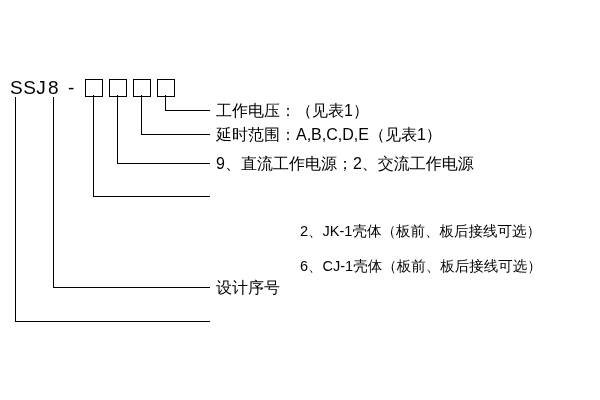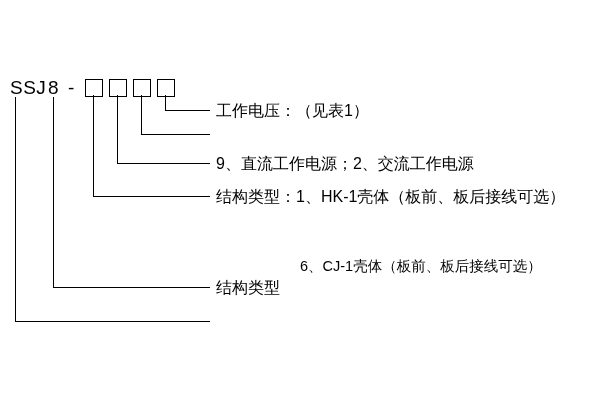--- a/index.html
+++ b/index.html
@@ -92,18 +92,19 @@
   <div class="vline" style="left:93px; top:95px; height:101px;"></div>
   <div class="hline" style="left:93px; top:196px; width:117px;"></div>
 
   <div class="vline" style="left:53px; top:97px; height:190px;"></div>
   <div class="hline" style="left:53px; top:287px; width:157px;"></div>
 
   <div class="vline" style="left:15px; top:97px; height:224px;"></div>
   <div class="hline" style="left:15px; top:321px; width:195px;"></div>
 
   <div class="label" style="left:216px; top:103px;">工作电压：（见表1）</div>
+  <div class="label" style="left:216px; top:127px;">延时范围：A,B,C,D,E（见表1）</div>
   <div class="label" style="left:216px; top:156px;">9、直流工作电源；2、交流工作电源</div>
-  <div class="label" style="left:216px; top:189px;">结构类型：1、HK-1壳体（板前、板后接线可选）</div>
+  <div class="label sub" style="left:300px; top:224px;">2、JK-1壳体（板前、板后接线可选）</div>
   <div class="label sub" style="left:300px; top:259px;">6、CJ-1壳体（板前、板后接线可选）</div>
-  <div class="label" style="left:216px; top:280px;">结构类型</div>
+  <div class="label" style="left:216px; top:280px;">设计序号</div>
 
 </div>
 
 </body></html>

